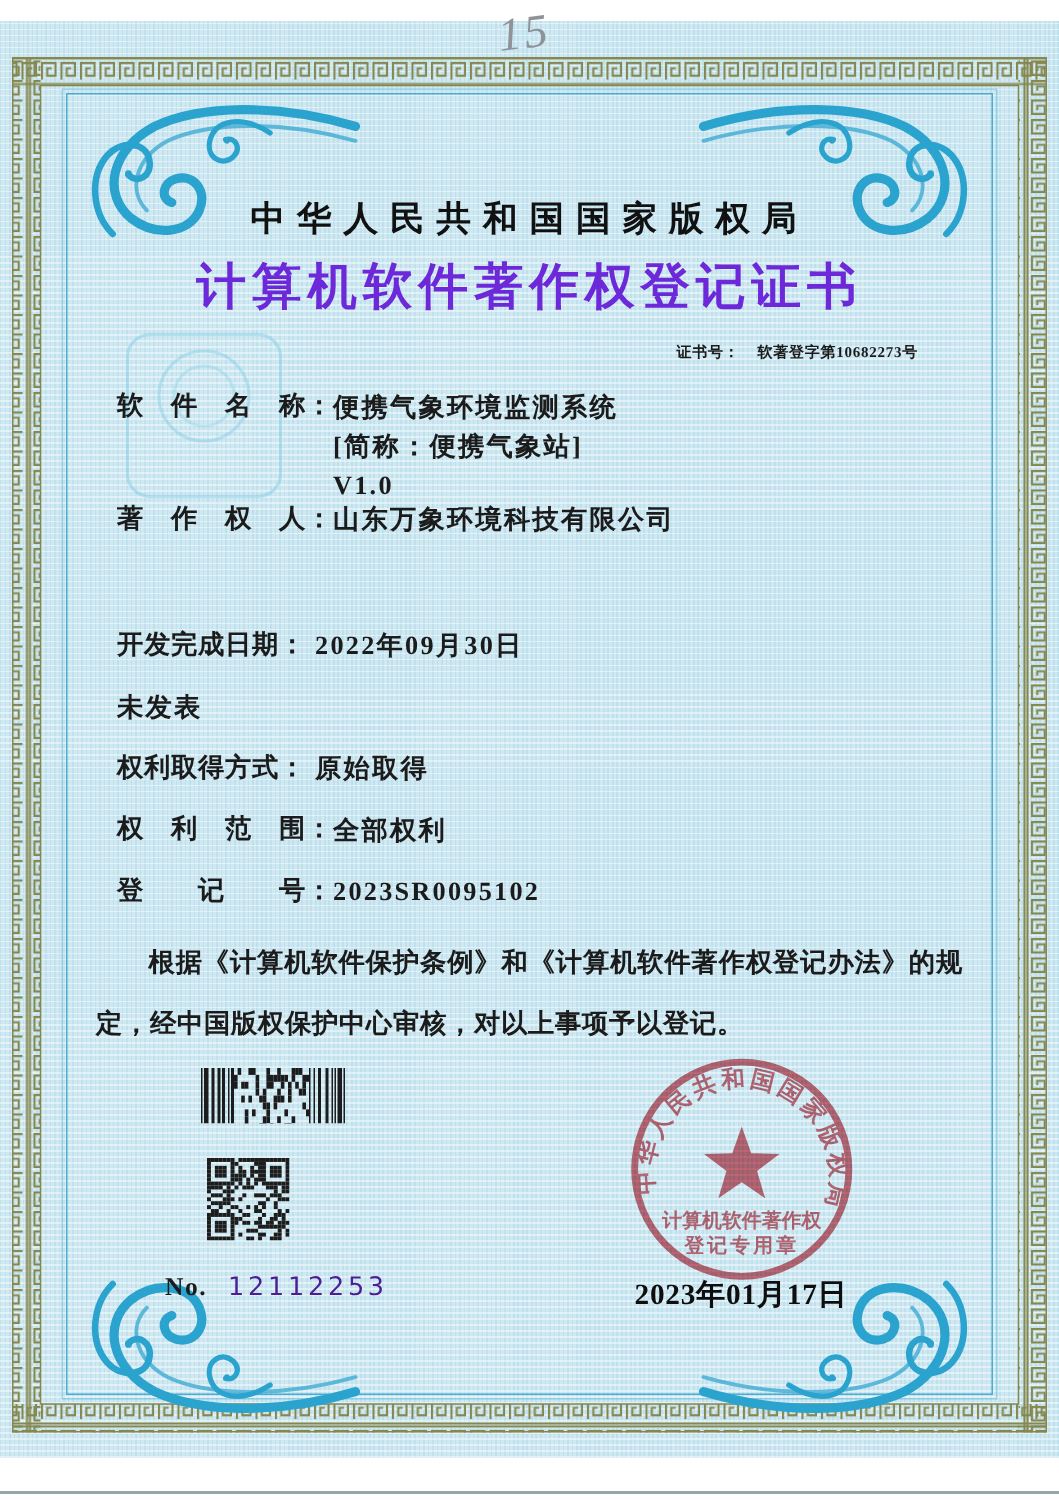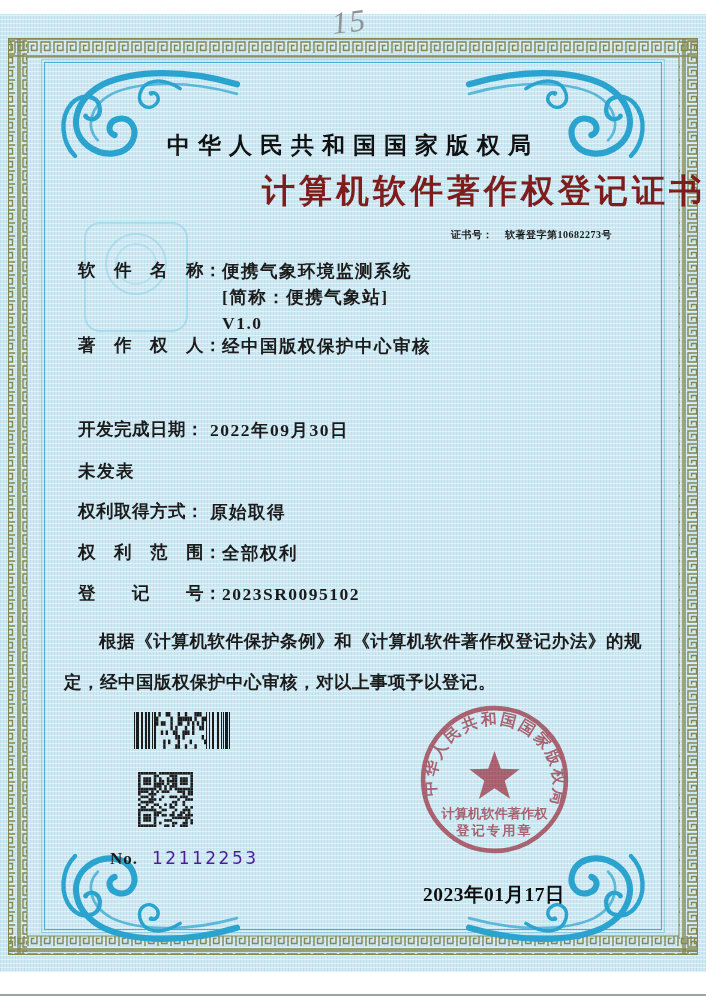--- a/index.html
+++ b/index.html
@@ -19,22 +19,22 @@
   .fl-tl{left:42px;top:65px;}
   .fl-tr{right:42px;top:65px;transform:scaleX(-1);}
   .fl-bl{left:42px;top:842px;transform:scaleY(-1);}
   .fl-br{right:42px;top:842px;transform:scale(-1,-1);}
 
   .handnote{position:absolute;left:332px;top:4px;font-size:31px;font-style:italic;
             color:#8f9398;transform:rotate(-7deg);letter-spacing:2px;}
 
   .authority{position:absolute;left:0;top:130px;width:706px;margin:0;text-align:center;
              font-size:23px;font-weight:bold;letter-spacing:8px;color:#111;}
-  .cert-title{position:absolute;left:0;top:169px;width:706px;margin:0;text-align:right;
-              font-size:33px;font-weight:bold;letter-spacing:4px;color:#7f1d1d;}
+  .cert-title{position:absolute;left:0;top:169px;width:706px;margin:0;text-align:center;
+              font-size:33px;font-weight:bold;letter-spacing:4px;color:#6d28d9;}
   .certno{position:absolute;top:228px;right:94px;font-size:10px;font-weight:bold;letter-spacing:.5px;}
   .certno .cl{margin-right:12px;}
 
   .frow{position:absolute;left:78px;width:566px;display:flex;align-items:flex-start;}
   .lab{flex:0 0 132px;font-weight:bold;font-size:17.5px;letter-spacing:.5px;white-space:nowrap;}
   .val{font-size:17.5px;font-weight:600;letter-spacing:1.5px;line-height:26px;}
   .r1{top:258px;} .r2{top:333px;} .r3{top:417px;} .r4{top:458px;}
   .r5{top:499px;} .r6{top:540px;} .r7{top:581px;}
 
   .statement{position:absolute;left:64px;top:621px;width:578px;margin:0;
@@ -51,21 +51,21 @@
   svg.barcode{position:absolute;left:134px;top:712px;width:96px;height:37px;}
   svg.qrcode{position:absolute;left:138px;top:772px;width:55px;height:55px;}
 
   .no-line{position:absolute;left:110px;top:848px;font-size:17px;}
   .no-label{font-weight:600;letter-spacing:1px;}
   .no-value{color:#4c1d95;font-family:"DejaVu Sans","Liberation Sans",sans-serif;
             font-size:17px;letter-spacing:2.5px;margin-left:14px;}
 
   svg.seal{position:absolute;left:417px;top:702px;width:155px;height:155px;
            opacity:.82;mix-blend-mode:multiply;}
-  .issue-date{position:absolute;left:414px;top:881px;width:160px;text-align:center;
+  .issue-date{position:absolute;left:414px;top:849px;width:160px;text-align:center;
               font-size:19.5px;font-weight:bold;letter-spacing:.5px;color:#0e0e0e;}
 </style>
 </head>
 <body>
 
 <div class="page">
   <div class="paper"></div>
 
   <svg class="frame">
     <defs>
@@ -124,21 +124,21 @@
   <div class="frow r1">
     <span class="lab">软　件　名　称：</span>
     <div class="val">
       <div>便携气象环境监测系统</div>
       <div>[简称：便携气象站]</div>
       <div>V1.0</div>
     </div>
   </div>
   <div class="frow r2">
     <span class="lab">著　作　权　人：</span>
-    <span class="val">经中国版权保护中心审核</span>
+    <span class="val">山东万象环境科技有限公司</span>
   </div>
   <div class="frow r3">
     <span class="lab">开发完成日期：</span>
     <span class="val">2022年09月30日</span>
   </div>
   <div class="frow r4">
     <span class="val">未发表</span>
   </div>
   <div class="frow r5">
     <span class="lab">权利取得方式：</span>

